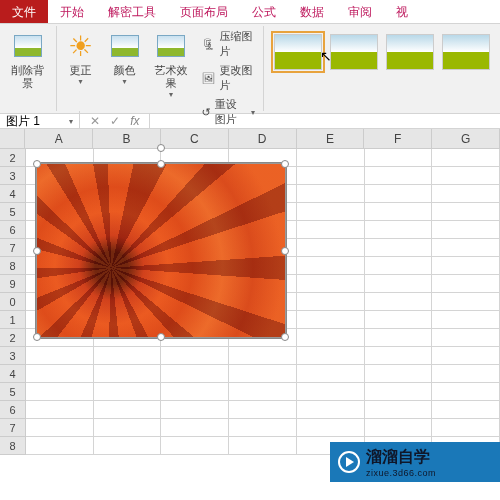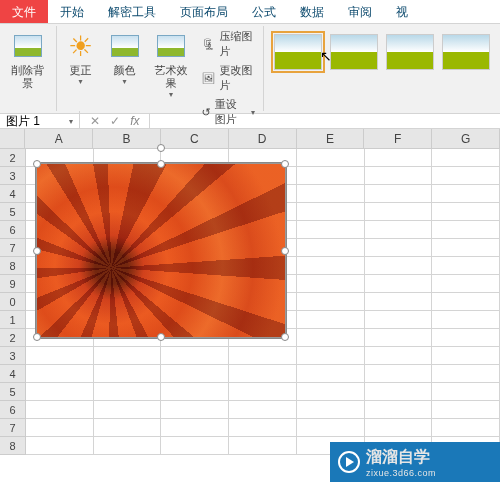--- a/index.html
+++ b/index.html
@@ -1,20 +1,20 @@
 <!DOCTYPE html>
 <html><head>
   <meta charset="utf-8">
   <style>
     * { margin: 0; padding: 0; box-sizing: border-box; }
     body { font-family: "Microsoft YaHei", sans-serif; font-size: 12px; background: #fff; overflow: hidden; width: 500px; height: 500px; position: relative; }
     
     .tabs { display: flex; height: 24px; background: #fff; border-bottom: 1px solid #d4d4d4; }
-    .tab { padding: 4px 12px; color: #0c4a6e; cursor: pointer; font-size: 12px; }
-    .tab.file { background: #ef4444; color: #fff; }
+    .tab { padding: 4px 12px; color: #be185d; cursor: pointer; font-size: 12px; }
+    .tab.file { background: #b91c1c; color: #fff; }
     
     .ribbon { display: flex; height: 90px; background: #f1f1f1; border-bottom: 1px solid #d4d4d4; padding: 2px 0; }
     .ribbon-group { display: flex; flex-direction: column; justify-content: space-between; align-items: center; border-right: 1px solid #d4d4d4; padding: 2px 4px; }
     .ribbon-group-label { font-size: 14px; color: #666; margin-top: 2px; }
     .big-btn { display: flex; flex-direction: column; align-items: center; padding: 2px 4px; cursor: pointer; }
     .big-btn-icon { width: 32px; height: 32px; display: flex; align-items: center; justify-content: center; }
     .big-btn-label { font-size: 11px; color: #444; margin-top: 2px; text-align: center; line-height: 1.2; }
     .row-btns { display: flex; flex-direction: column; gap: 2px; }
     .small-btn { display: flex; align-items: center; gap: 4px; padding: 1px 4px; cursor: pointer; font-size: 11px; color: #444; }
     .gallery { display: flex; gap: 8px; padding: 6px; align-items: center; }
@@ -43,21 +43,21 @@
     .picture { position: absolute; left: 10px; top: 14px; width: 250px; height: 175px; background: radial-gradient(circle at 30% 60%, #5a1508 8%, #c93418 16%, #e8521e 28%, #d94116 40%, #ea6529 55%, #d44018 70%, #e85a22 85%); border: 1px solid #999; outline: 1px solid #888; }
     .picture::before { content: ""; position: absolute; inset: 0; background: 
       repeating-conic-gradient(from 20deg at 30% 60%, rgba(80,10,5,0.35) 0deg 8deg, rgba(255,140,50,0.15) 8deg 22deg); }
     .handle { position: absolute; width: 8px; height: 8px; background: #fff; border: 1px solid #888; border-radius: 50%; }
     .h-tl { top: -4px; left: -4px; } .h-tr { top: -4px; right: -4px; }
     .h-bl { bottom: -4px; left: -4px; } .h-br { bottom: -4px; right: -4px; }
     .h-t { top: -4px; left: 50%; margin-left: -4px; } .h-b { bottom: -4px; left: 50%; margin-left: -4px; }
     .h-l { left: -4px; top: 50%; margin-top: -4px; } .h-r { right: -4px; top: 50%; margin-top: -4px; }
     .rotate-h { position: absolute; top: -20px; left: 50%; margin-left: -4px; width: 8px; height: 8px; border-radius: 50%; background: #fff; border: 1px solid #888; }
     
-    .watermark { position: absolute; right: 0; bottom: 18px; width: 170px; height: 40px; background: #1a78b8; color: #e5e5e5; display: flex; align-items: center; padding: 0 8px; gap: 6px; }
+    .watermark { position: absolute; right: 0; bottom: 18px; width: 170px; height: 40px; background: #1a78b8; color: #0f172a; display: flex; align-items: center; padding: 0 8px; gap: 6px; }
     .wm-play { width: 22px; height: 22px; border: 2px solid #fff; border-radius: 50%; display: flex; align-items: center; justify-content: center; }
     .wm-play::after { content: ""; border-left: 8px solid #fff; border-top: 5px solid transparent; border-bottom: 5px solid transparent; margin-left: 2px; }
     .wm-text { display: flex; flex-direction: column; }
     .wm-main { font-size: 16px; font-weight: bold; }
     .wm-sub { font-size: 9px; letter-spacing: 0.5px; }
     
     .icon-pic { width: 28px; height: 22px; background: linear-gradient(#c8e0ef,#fff 60%, #8eb82e 60%); border: 1px solid #7aa8c4; }
     .icon-sun { font-size: 28px; color: #f0a020; }
     .cursor { position: absolute; top: 48px; left: 320px; font-size: 14px; color: #000; pointer-events: none; }
   </style>

